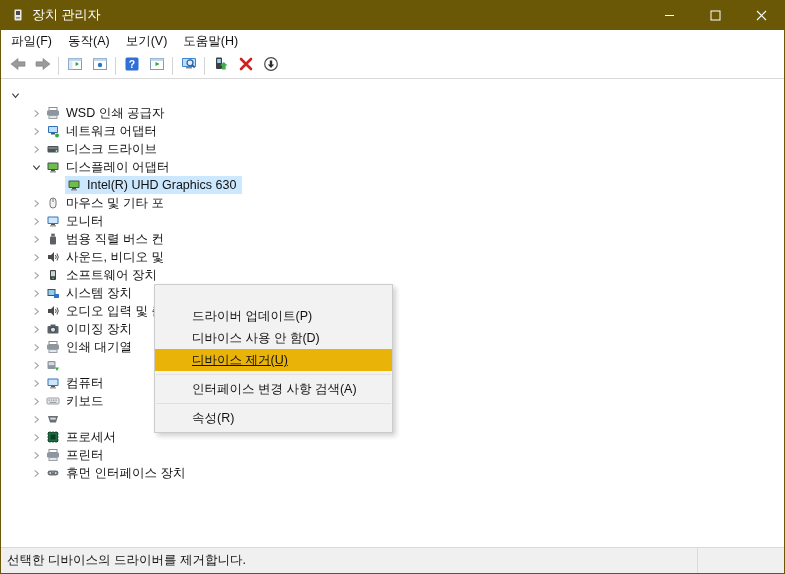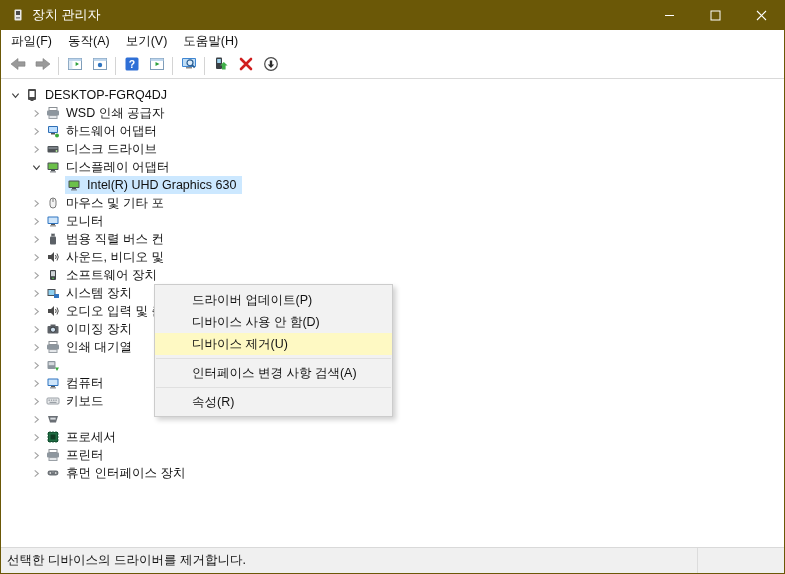--- a/index.html
+++ b/index.html
@@ -26,23 +26,23 @@
   .tree { padding-top:7px; }
   .tree-row { height:18px; display:flex; align-items:center; white-space:nowrap; }
   .chev { width:16px; height:16px; display:flex; align-items:center; justify-content:center; flex:0 0 auto; }
   .core { display:flex; align-items:center; height:18px; padding-right:4px; }
   .core.selected { background:#cce8ff; }
   .t-icon { width:16px; height:16px; margin:0 3px 0 1px; display:flex; align-items:center; justify-content:center; flex:0 0 auto; }
   .t-icon svg { width:14px; height:14px; }
   .t-label { padding:1px 2px; font-size:12.5px; }
   
   .ctx { position:absolute; left:153px; top:205px; width:239px; background:#f2f2f2;
-         border:1px solid #cccccc; box-shadow:3px 3px 5px rgba(0,0,0,.18); padding:4px 0 3px 0; z-index:10; }
+         border:1px solid #cccccc; box-shadow:3px 3px 5px rgba(0,0,0,.18); padding:20px 0 3px 0; z-index:10; }
   .ctx-item { height:22px; line-height:22px; padding-left:37px; font-size:12.5px; }
-  .ctx-item.hl { background:#fef9c3; }
+  .ctx-item.hl { background:#eab308;text-decoration:underline; }
   .ctx-item.bold { font-weight:normal; }
   .ctx-sep { height:1px; background:#e0e0e0; margin:3px 1px; }
   
   .statusbar { height:26px; background:#f0f0f0; border-top:1px solid #d9d9d9; display:flex; flex:0 0 auto; font-size:12.5px;text-align:right; }
   .sb-left { width:697px; border-right:1px solid #dcdcdc; display:flex; align-items:center; padding-left:6px; }
   .sb-right { flex:1; }
 </style>
 </head>
 <body>
 
@@ -155,30 +155,20 @@
     </div>
 
   <div class="content">
     <div class="tree" id="tree">
         <div class="tree-row">
           <span class="chev" style="margin-left:6px">
             <svg width="9" height="9" viewBox="0 0 10 10">
               <path d="M1.5 3 L5 7 L8.5 3" fill="none" stroke="#404040" stroke-width="1.3"></path>
             </svg>
           </span>
-          <span class="core">
-            <span class="t-icon">
-              <svg viewBox="0 0 14 14">
-                <rect x="3" y="1" width="8" height="11" rx="1" fill="#4a4a4a"></rect>
-                <rect x="4.5" y="3" width="5" height="6" fill="#fff"></rect>
-                <rect x="5.5" y="12" width="3" height="1" fill="#4a4a4a"></rect>
-              </svg>
-            </span>
-            <span class="t-label">DESKTOP-FGRQ4DJ</span>
-          </span>
         </div>
         <div class="tree-row">
           <span class="chev" style="margin-left:27px">
             <svg width="9" height="9" viewBox="0 0 10 10">
               <path d="M3 1.5 L7 5 L3 8.5" fill="none" stroke="#a6a6a6" stroke-width="1.3"></path>
             </svg>
           </span>
           <span class="core">
             <span class="t-icon">
               <svg viewBox="0 0 14 14">
@@ -198,21 +188,21 @@
           </span>
           <span class="core">
             <span class="t-icon">
               <svg viewBox="0 0 14 14">
                 <rect x="2" y="2" width="10" height="7" rx="1" fill="#2f6fb6"></rect>
                 <rect x="3" y="3" width="8" height="5" fill="#bfe0ff"></rect>
                 <rect x="5" y="9" width="4" height="1.5" fill="#555"></rect>
                 <circle cx="11" cy="11.5" r="2" fill="#37a93c"></circle>
               </svg>
             </span>
-            <span class="t-label">하드웨어 어댑터</span>
+            <span class="t-label">네트워크 어댑터</span>
           </span>
         </div>
         <div class="tree-row">
           <span class="chev" style="margin-left:27px">
             <svg width="9" height="9" viewBox="0 0 10 10">
               <path d="M3 1.5 L7 5 L3 8.5" fill="none" stroke="#a6a6a6" stroke-width="1.3"></path>
             </svg>
           </span>
           <span class="core">
             <span class="t-icon">

